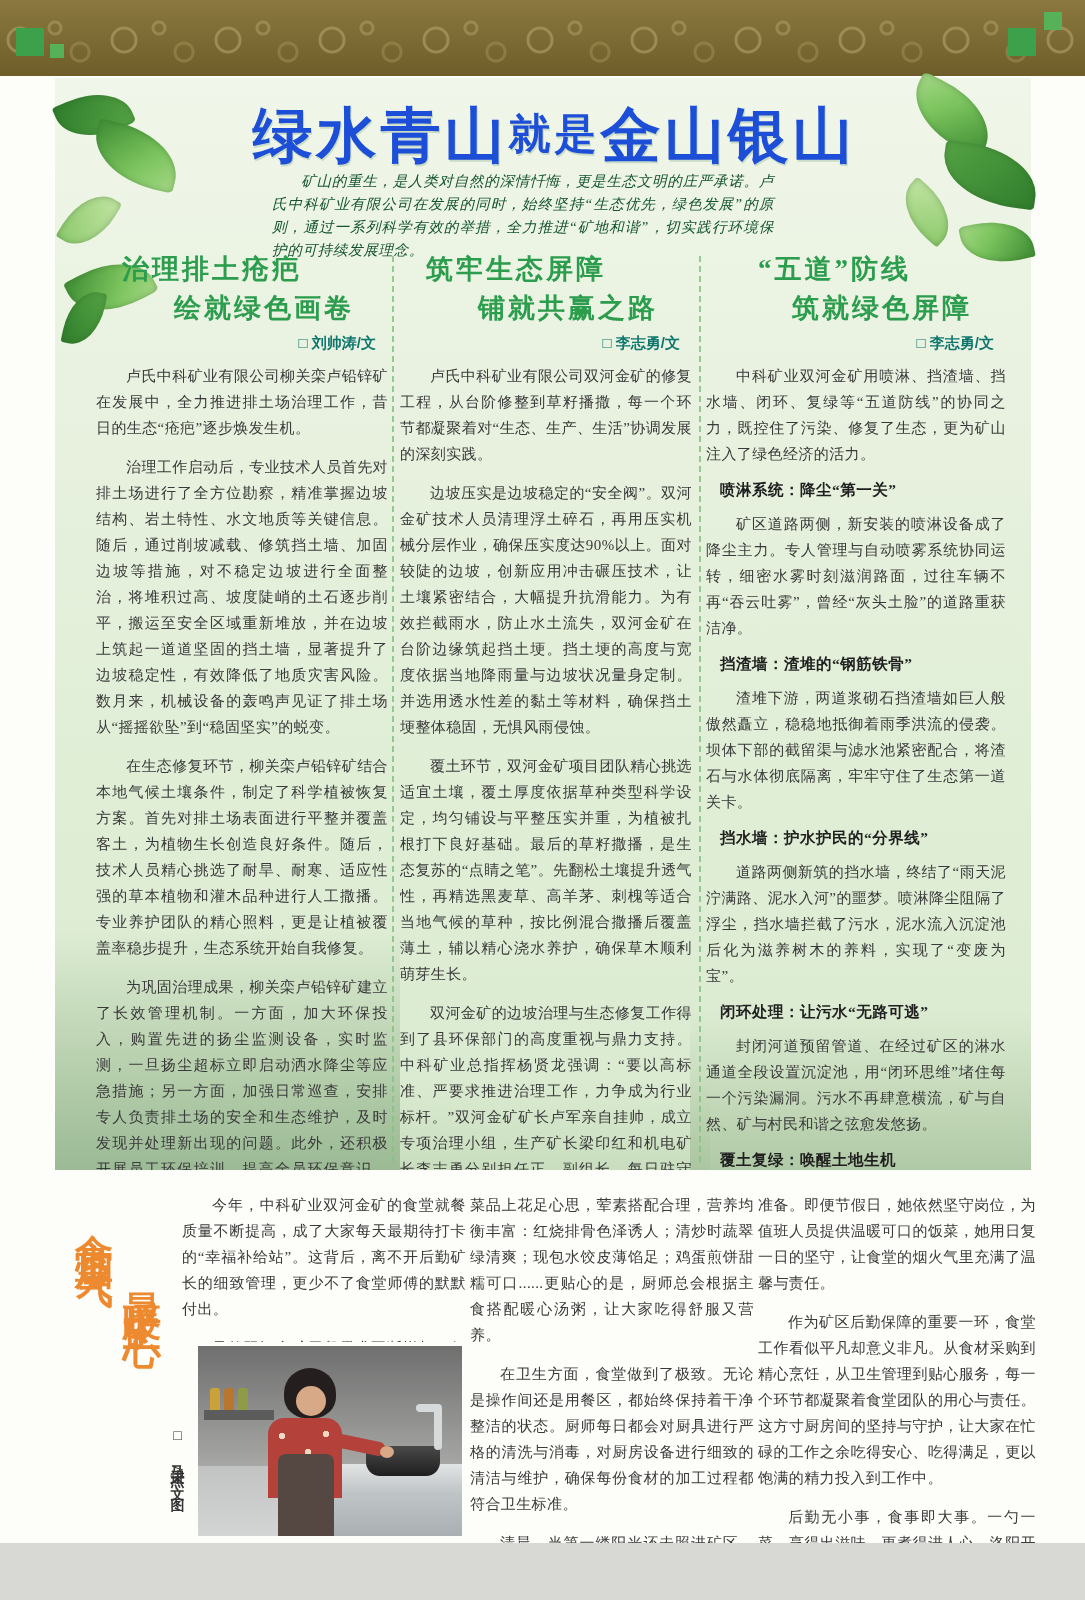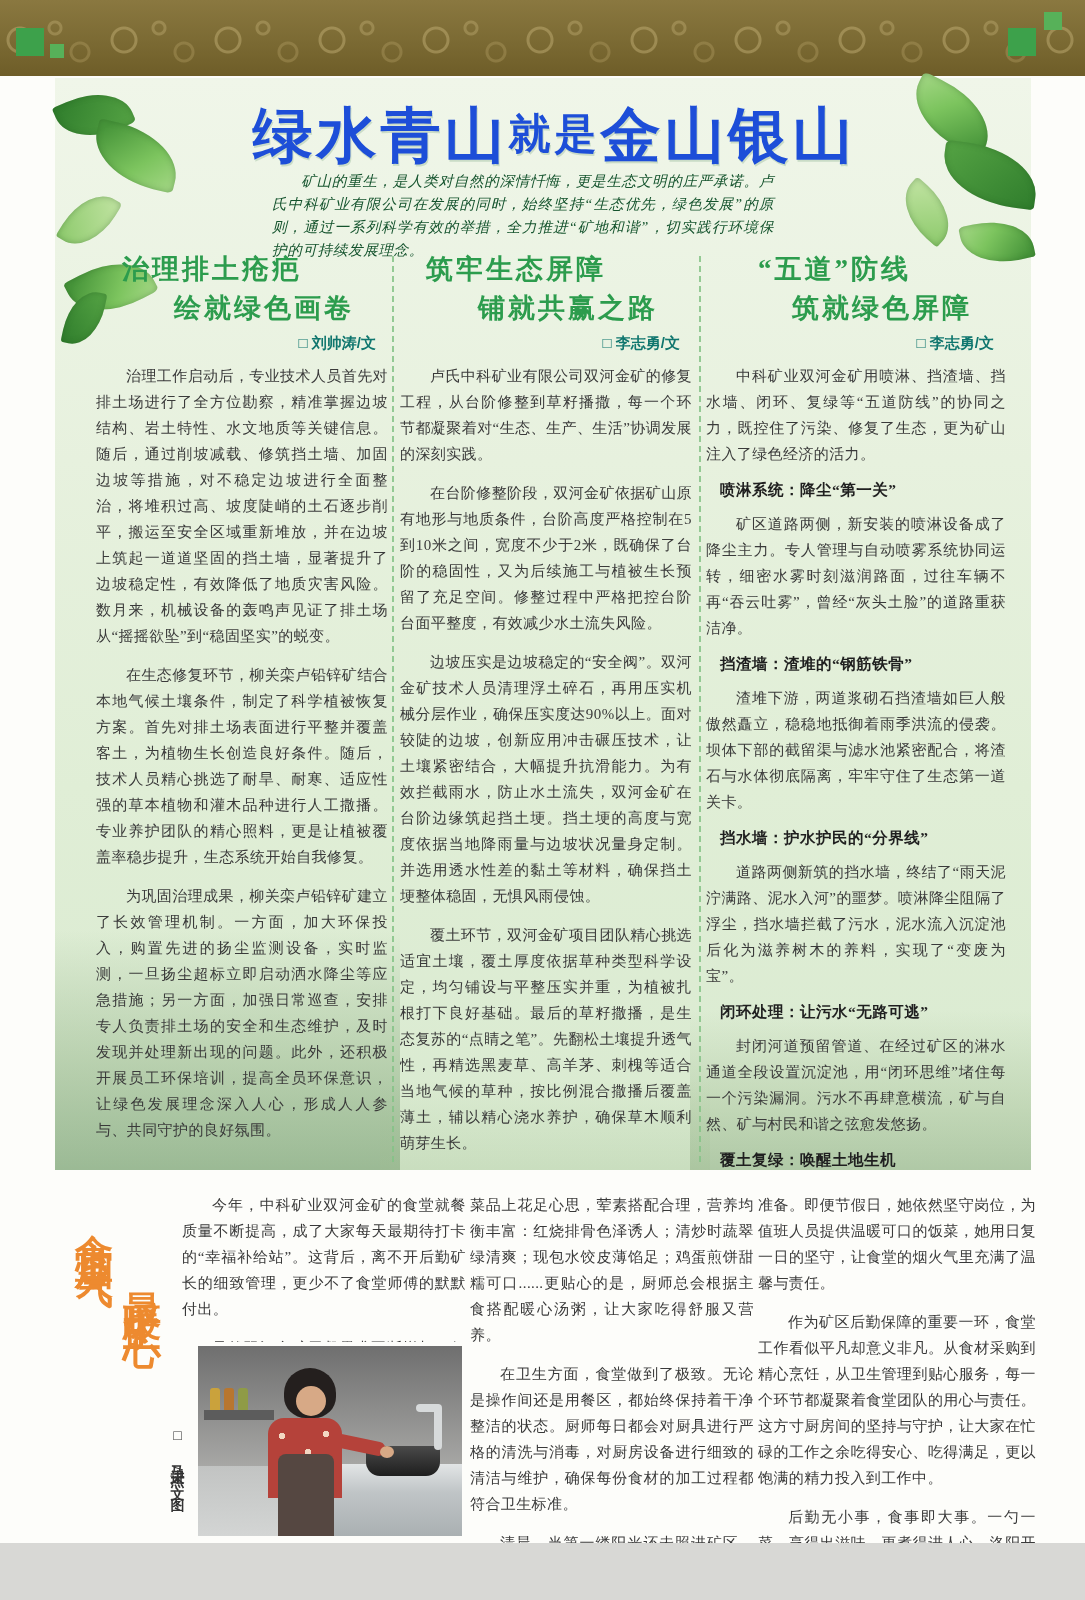--- a/index.html
+++ b/index.html
@@ -131,36 +131,36 @@
 
   <h1 class="masthead"><span class="t1">绿水青山</span><span class="t2">就是</span><span class="t1">金山银山</span></h1>
   <p class="intro">矿山的重生，是人类对自然的深情忏悔，更是生态文明的庄严承诺。卢氏中科矿业有限公司在发展的同时，始终坚持“生态优先，绿色发展”的原则，通过一系列科学有效的举措，全力推进“矿地和谐”，切实践行环境保护的可持续发展理念。</p>
 
   <section class="col col1">
     <h2 class="atitle">
         <span class="l1">治理排土疮疤</span>
         <span class="l2">绘就绿色画卷</span>
       </h2>
     <p class="byline">□ 刘帅涛/文</p>
+    <p class="body-p">卢氏中科矿业有限公司柳关栾卢铅锌矿在发展中，全力推进排土场治理工作，昔日的生态“疮疤”逐步焕发生机。</p>
     <p class="body-p">治理工作启动后，专业技术人员首先对排土场进行了全方位勘察，精准掌握边坡结构、岩土特性、水文地质等关键信息。随后，通过削坡减载、修筑挡土墙、加固边坡等措施，对不稳定边坡进行全面整治，将堆积过高、坡度陡峭的土石逐步削平，搬运至安全区域重新堆放，并在边坡上筑起一道道坚固的挡土墙，显著提升了边坡稳定性，有效降低了地质灾害风险。数月来，机械设备的轰鸣声见证了排土场从“摇摇欲坠”到“稳固坚实”的蜕变。</p>
     <p class="body-p">在生态修复环节，柳关栾卢铅锌矿结合本地气候土壤条件，制定了科学植被恢复方案。首先对排土场表面进行平整并覆盖客土，为植物生长创造良好条件。随后，技术人员精心挑选了耐旱、耐寒、适应性强的草本植物和灌木品种进行人工撒播。专业养护团队的精心照料，更是让植被覆盖率稳步提升，生态系统开始自我修复。</p>
     <p class="body-p">为巩固治理成果，柳关栾卢铅锌矿建立了长效管理机制。一方面，加大环保投入，购置先进的扬尘监测设备，实时监测，一旦扬尘超标立即启动洒水降尘等应急措施；另一方面，加强日常巡查，安排专人负责排土场的安全和生态维护，及时发现并处理新出现的问题。此外，还积极开展员工环保培训，提高全员环保意识，让绿色发展理念深入人心，形成人人参与、共同守护的良好氛围。</p>
 
   </section>
 
   <div class="vdiv d1"></div>
 
   <section class="col col2">
     <h2 class="atitle">
         <span class="l1">筑牢生态屏障</span>
         <span class="l2">铺就共赢之路</span>
       </h2>
     <p class="byline">□ 李志勇/文</p>
     <p class="body-p">卢氏中科矿业有限公司双河金矿的修复工程，从台阶修整到草籽播撒，每一个环节都凝聚着对“生态、生产、生活”协调发展的深刻实践。</p>
-    <p class="body-p">在台阶修整阶段，双河金矿依据矿山原有地形与地质条件，台阶高度严格控制在5到10米之间，宽度不少于2米，既确保了台阶的稳固性，又为后续施工与植被生长预留了充足空间。修整过程中严格把控台阶台面平整度，有效减少水土流失风险。</p>
     <p class="body-p">边坡压实是边坡稳定的“安全阀”。双河金矿技术人员清理浮土碎石，再用压实机械分层作业，确保压实度达90%以上。面对较陡的边坡，创新应用冲击碾压技术，让土壤紧密结合，大幅提升抗滑能力。为有效拦截雨水，防止水土流失，双河金矿在台阶边缘筑起挡土埂。挡土埂的高度与宽度依据当地降雨量与边坡状况量身定制。并选用透水性差的黏土等材料，确保挡土埂整体稳固，无惧风雨侵蚀。</p>
     <p class="body-p">覆土环节，双河金矿项目团队精心挑选适宜土壤，覆土厚度依据草种类型科学设定，均匀铺设与平整压实并重，为植被扎根打下良好基础。最后的草籽撒播，是生态复苏的“点睛之笔”。先翻松土壤提升透气性，再精选黑麦草、高羊茅、刺槐等适合当地气候的草种，按比例混合撒播后覆盖薄土，辅以精心浇水养护，确保草木顺利萌芽生长。</p>
     <p class="body-p">双河金矿的边坡治理与生态修复工作得到了县环保部门的高度重视与鼎力支持。中科矿业总指挥杨贤龙强调：“要以高标准、严要求推进治理工作，力争成为行业标杆。”双河金矿矿长卢军亲自挂帅，成立专项治理小组，生产矿长梁印红和机电矿长李志勇分别担任正、副组长，每日驻守现场进行督导。在草籽播种的关键阶段，全体员工齐心协力，接力播撒，凝聚起共建绿色矿山的强大合力。</p>
   </section>
 
   <div class="vdiv d2"></div>
 
   <section class="col col3">
     <h2 class="atitle">
         <span class="l1">“五道”防线</span>

